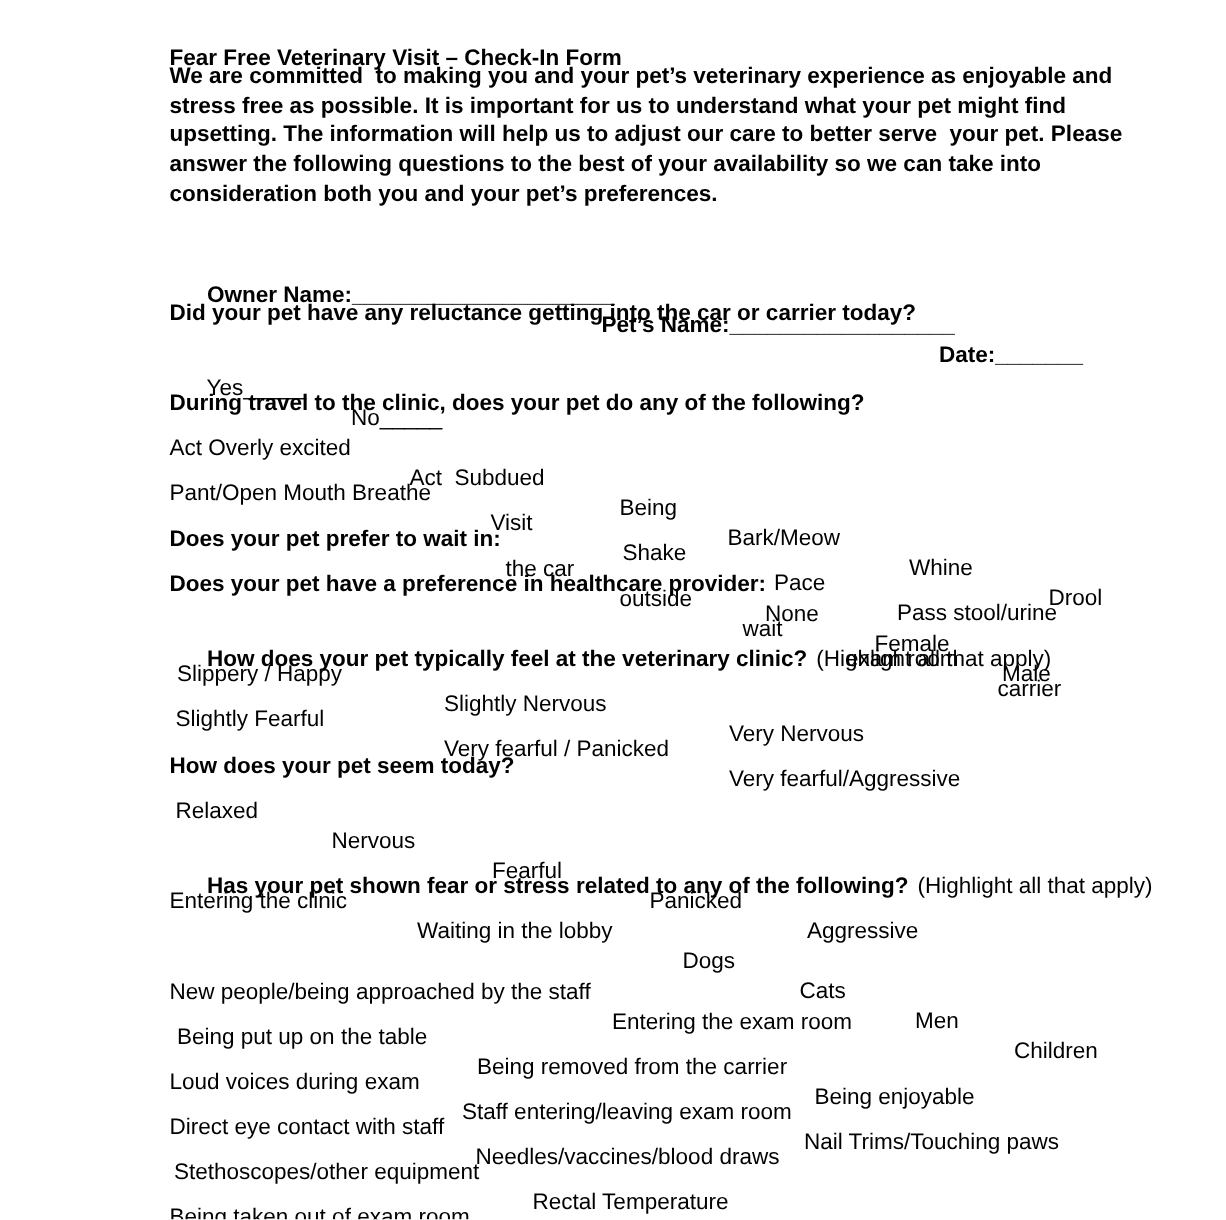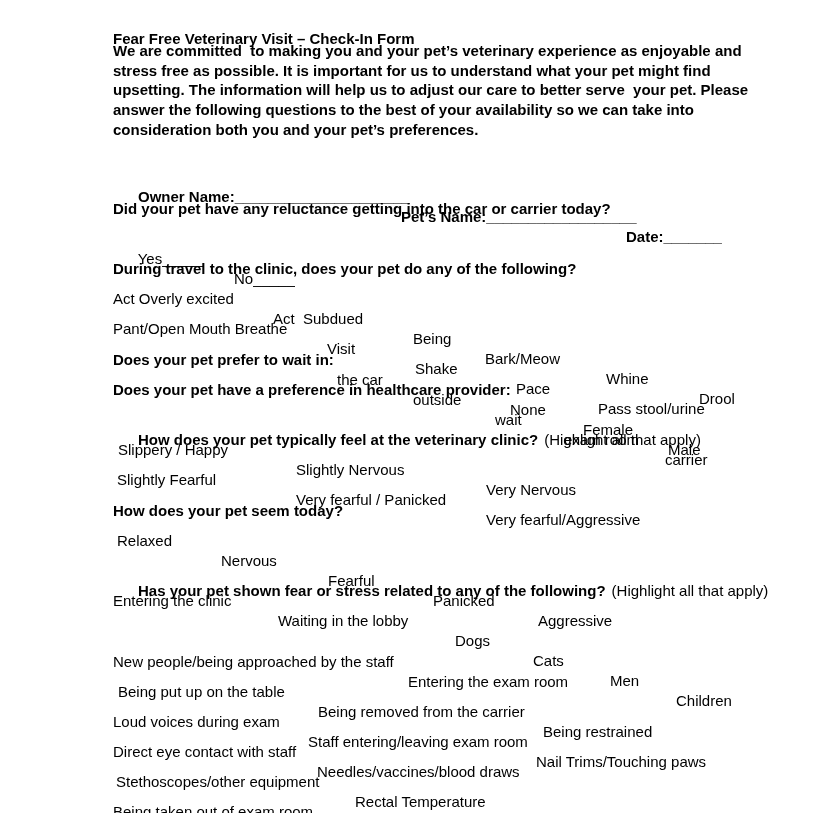--- a/index.html
+++ b/index.html
@@ -134,21 +134,21 @@
     <span class="abs" style="left:592px">Men</span>
     <span class="abs" style="left:658px">Children</span>
   </div>
   <div class="row" style="top:632px">
     <span class="abs" style="left:95px">New people/being approached by the staff</span>
     <span class="abs" style="left:390px">Entering the exam room</span>
   </div>
   <div class="row" style="top:662px">
     <span class="abs" style="left:100px">Being put up on the table</span>
     <span class="abs" style="left:300px">Being removed from the carrier</span>
-    <span class="abs" style="left:525px">Being restrained</span>
+    <span class="abs" style="left:525px">Being enjoyable</span>
   </div>
   <div class="row" style="top:692px">
     <span class="abs" style="left:95px">Loud voices during exam</span>
     <span class="abs" style="left:290px">Staff entering/leaving exam room</span>
     <span class="abs" style="left:518px">Nail Trims/Touching paws</span>
   </div>
   <div class="row" style="top:722px">
     <span class="abs" style="left:95px">Direct eye contact with staff</span>
     <span class="abs" style="left:299px">Needles/vaccines/blood draws</span>
   </div>

